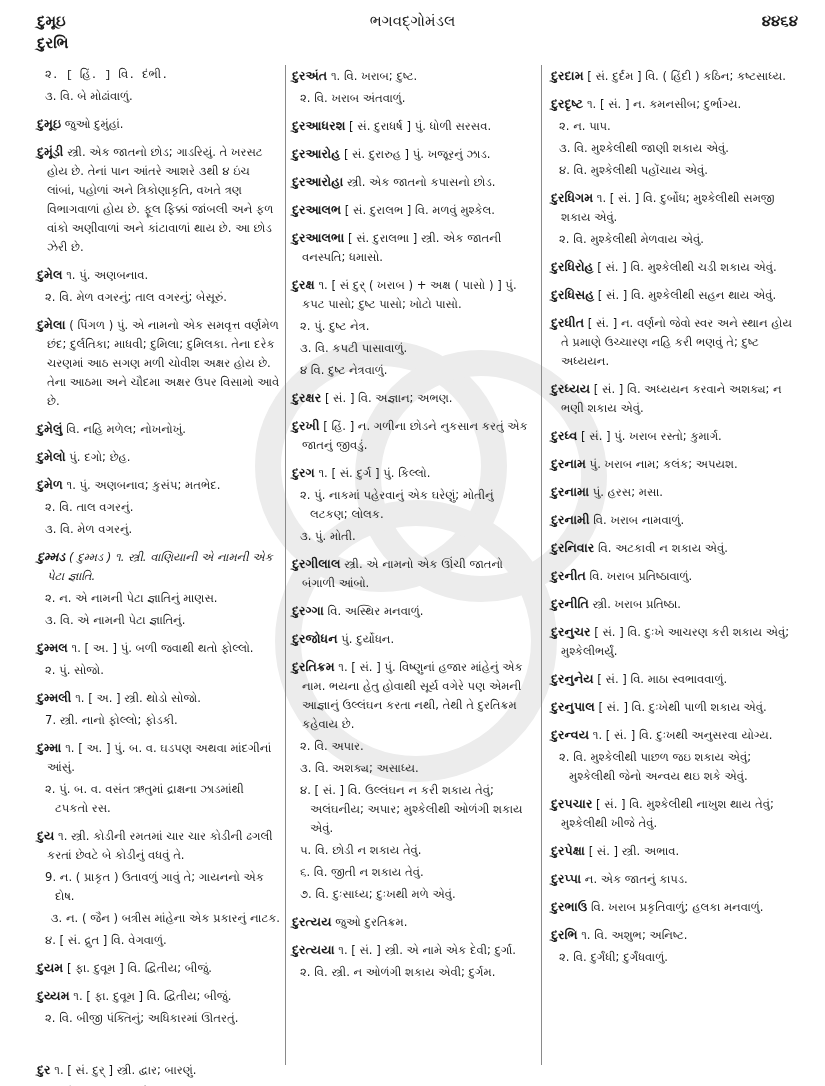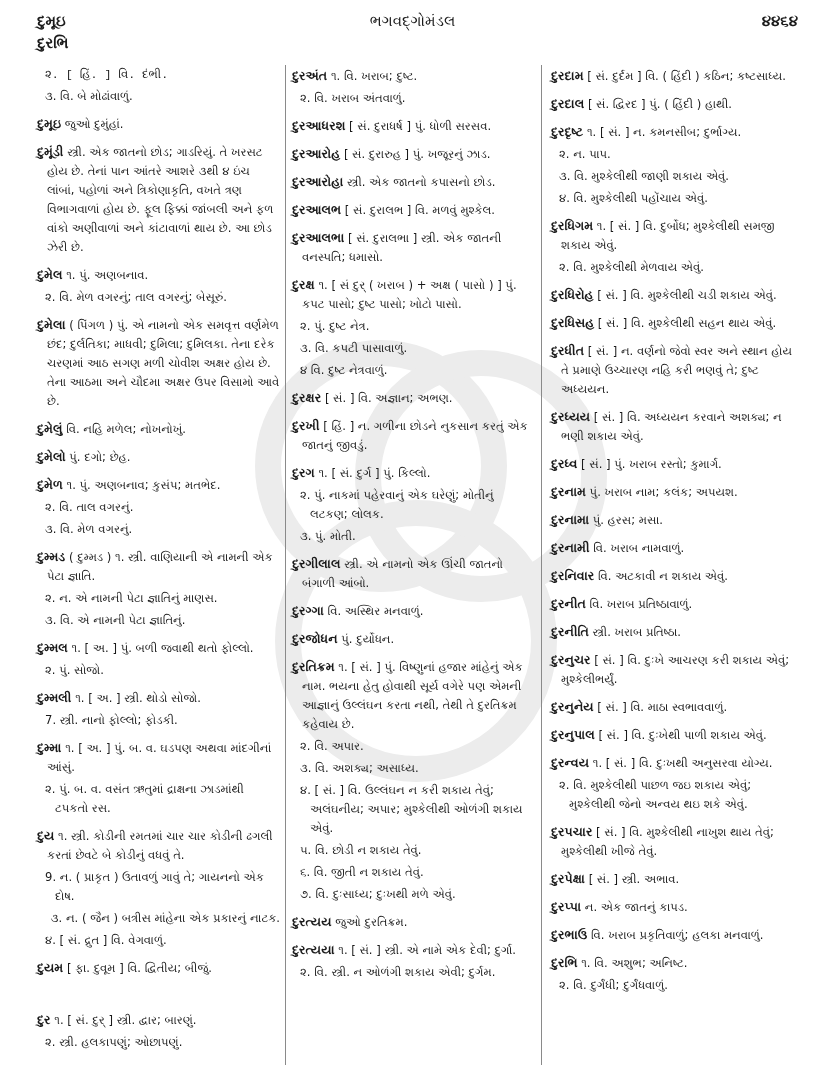--- a/index.html
+++ b/index.html
@@ -80,21 +80,21 @@
     </div>
     <div class="entry">
       <div class="line" style="text-indent: -10px;"><span class="head">દુમેલો</span><span> </span><span>પું. દગો; છેહ.</span></div>
     </div>
     <div class="entry">
       <div class="line" style="text-indent: -10px;"><span class="head">દુમેળ</span><span> </span><span>૧. પું. અણબનાવ; કુસંપ; મતભેદ.</span></div>
       <div class="line sense" style="padding-left: 18px; text-indent: -10px;">૨. વિ. તાલ વગરનું.</div>
       <div class="line sense" style="padding-left: 18px; text-indent: -10px;">૩. વિ. મેળ વગરનું.</div>
     </div>
     <div class="entry">
-      <div class="line" style="text-indent: -10px;"><span class="head">દુમ્મડ</span><span> </span><span>( દુમ્મડ ) ૧. સ્ત્રી. વાણિયાની એ નામની એક પેટા જ્ઞાતિ.</span></div>
+      <div class="line" style="text-indent: -10px; font-style: italic;"><span class="head">દુમ્મડ</span><span> </span><span>( દુમ્મડ ) ૧. સ્ત્રી. વાણિયાની એ નામની એક પેટા જ્ઞાતિ.</span></div>
       <div class="line sense" style="padding-left: 18px; text-indent: -10px;">૨. ન. એ નામની પેટા જ્ઞાતિનું માણસ.</div>
       <div class="line sense" style="padding-left: 18px; text-indent: -10px;">૩. વિ. એ નામની પેટા જ્ઞાતિનું.</div>
     </div>
     <div class="entry">
       <div class="line" style="text-indent: -10px;"><span class="head">દુમ્મલ</span><span> </span><span>૧. [ અ. ] પું. બળી જવાથી થતો ફોલ્લો.</span></div>
       <div class="line sense" style="padding-left: 18px; text-indent: -10px;">૨. પું. સોજો.</div>
     </div>
     <div class="entry">
       <div class="line" style="text-indent: -10px;"><span class="head">દુમ્મલી</span><span> </span><span>૧. [ અ. ] સ્ત્રી. થોડો સોજો.</span></div>
       <div class="line sense" style="padding-left: 18px; text-indent: -10px;">7. સ્ત્રી. નાનો ફોલ્લો; ફોડકી.</div>
@@ -104,20 +104,24 @@
       <div class="line sense" style="padding-left: 18px; text-indent: -10px;">૨. પું. બ. વ. વસંત ઋતુમાં દ્રાક્ષના ઝાડમાંથી ટપકતો રસ.</div>
     </div>
     <div class="entry">
       <div class="line" style="text-indent: -10px;"><span class="head">દુય</span><span> </span><span>૧. સ્ત્રી. કોડીની રમતમાં ચાર ચાર કોડીની ઢગલી કરતાં છેવટે બે કોડીનું વધવું તે.</span></div>
       <div class="line sense" style="padding-left: 18px; text-indent: -10px;">9. ન. ( પ્રાકૃત ) ઉતાવળું ગાવું તે; ગાયનનો એક દોષ.</div>
       <div class="line sense" style="padding-left: 18px; text-indent: -10px; text-align: right;">૩. ન. ( જૈન ) બત્રીસ માંહેના એક પ્રકારનું નાટક.</div>
       <div class="line sense" style="padding-left: 18px; text-indent: -10px;">૪. [ સં. દ્રુત ] વિ. વેગવાળું.</div>
     </div>
     <div class="entry">
       <div class="line" style="text-indent: -10px;"><span class="head">દુયમ</span><span> </span><span>[ ફા. દુવૂમ ] વિ. દ્વિતીય; બીજું.</span></div>
+    </div>
+    <div class="entry">
+      <div class="line" style="text-indent: -10px;"><span class="head">દુય્યમ</span><span> </span><span>૧. [ ફા. દુવૂમ ] વિ. દ્વિતીય; બીજું.</span></div>
+      <div class="line sense" style="padding-left: 18px; text-indent: -10px;">૨. વિ. બીજી પંક્તિનું; અધિકારમાં ઊતરતું.</div>
     </div>
     <div class="entry">
       <div class="line" style="text-indent: -10px; margin-top: 32px;"><span class="head">દુર</span><span> </span><span>૧. [ સં. દુર્ ] સ્ત્રી. દ્વાર; બારણું.</span></div>
       <div class="line sense" style="padding-left: 18px; text-indent: -10px;">૨. સ્ત્રી. હલકાપણું; ઓછાપણું.</div>
     </div>
   </div>
 <div class="col c2">
     <div class="entry">
       <div class="line" style="text-indent: -10px;"><span class="head">દુરઅંત</span><span> </span><span>૧. વિ. ખરાબ; દુષ્ટ.</span></div>
       <div class="line sense" style="padding-left: 18px; text-indent: -10px;">૨. વિ. ખરાબ અંતવાળું.</div>
@@ -178,23 +182,20 @@
     <div class="entry">
       <div class="line" style="text-indent: -10px;"><span class="head">દુરત્યયા</span><span> </span><span>૧. [ સં. ] સ્ત્રી. એ નામે એક દેવી; દુર્ગા.</span></div>
       <div class="line sense" style="padding-left: 18px; text-indent: -10px;">૨. વિ. સ્ત્રી. ન ઓળંગી શકાય એવી; દુર્ગમ.</div>
     </div>
   </div>
 <div class="col c3">
     <div class="entry">
       <div class="line" style="text-indent: -10px;"><span class="head">દુરદામ</span><span> </span><span>[ સં. દુર્દમ ] વિ. ( હિંદી ) કઠિન; કષ્ટસાધ્ય.</span></div>
     </div>
     <div class="entry">
-      <div class="line" style="text-indent: -10px;"><span class="head">દુરદાલ</span><span> </span><span>[ સં. દ્વિરદ ] પું. ( હિંદી ) હાથી.</span></div>
-    </div>
-    <div class="entry">
       <div class="line" style="text-indent: -10px;"><span class="head">દુરદૃષ્ટ</span><span> </span><span>૧. [ સં. ] ન. કમનસીબ; દુર્ભાગ્ય.</span></div>
       <div class="line sense" style="padding-left: 18px; text-indent: -10px;">૨. ન. પાપ.</div>
       <div class="line sense" style="padding-left: 18px; text-indent: -10px;">૩. વિ. મુશ્કેલીથી જાણી શકાય એવું.</div>
       <div class="line sense" style="padding-left: 18px; text-indent: -10px;">૪. વિ. મુશ્કેલીથી પહોંચાય એવું.</div>
     </div>
     <div class="entry">
       <div class="line" style="text-indent: -10px;"><span class="head">દુરધિગમ</span><span> </span><span>૧. [ સં. ] વિ. દુર્બોધ; મુશ્કેલીથી સમજી શકાય એવું.</span></div>
       <div class="line sense" style="padding-left: 18px; text-indent: -10px;">૨. વિ. મુશ્કેલીથી મેળવાય એવું.</div>
     </div>
     <div class="entry">

